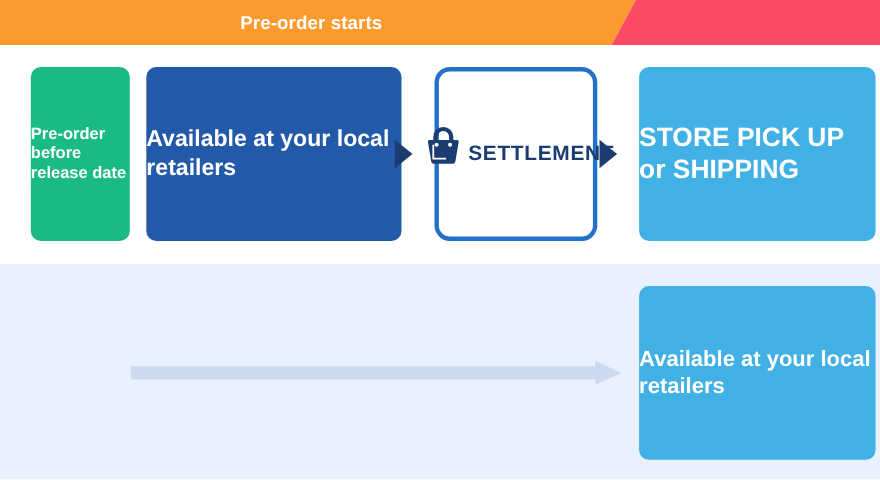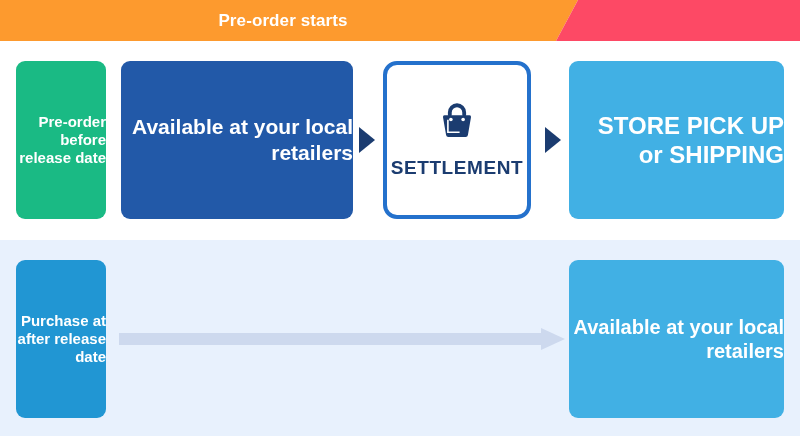--- a/index.html
+++ b/index.html
@@ -48,45 +48,46 @@
     position:absolute; left:0; top:240px; width:800px; height:196px;
     background:#e8f1fd;
   }
 
   .card {
     position:absolute;
     border-radius:9px;
     display:flex;
     align-items:center;
     justify-content:center;
-    text-align:right;
+    text-align:left;
     color:#ffffff;
     font-weight:bold;
     line-height:1.22;
+    margin-left:12px;
   }
 
   
   .card-green {
     left:16px; top:20px; width:90px; height:158px;
     background:#1aba84;
     font-size:15px;
   }
   
   .card-darkblue {
     left:121px; top:20px; width:232px; height:158px;
     background:#2259a8;
     font-size:21px;
   }
   
   .card-settlement {
     left:383px; top:20px; width:148px; height:158px;
     background:#ffffff;
     border:4px solid #2471cc;
     border-radius:14px;
-    flex-direction:column;
+    flex-direction:row;
     color:#1b3c70;
   }
   .settlement-icon { width:46px; height:46px; display:block; margin-bottom:10px; }
   .settlement-label {
     font-size:19px; font-weight:bold; color:#1b3c70;
     letter-spacing:.6px;
   }
   
   .card-lightblue {
     left:569px; top:20px; width:215px; height:158px;
@@ -171,23 +172,20 @@
     <div class="tri tri-2"></div>
 
     <div class="card card-lightblue">
       <span>STORE PICK UP or SHIPPING</span>
     </div>
 
   </div>
 
   <div class="row2">
 
-    <div class="card card-purchase">
-      <span>Purchase at after release date</span>
-    </div>
 
     <div class="long-arrow">
       <div class="shaft"></div>
       <div class="head"></div>
     </div>
 
     <div class="card card-avail2">
       <span>Available at your local retailers</span>
     </div>
 

